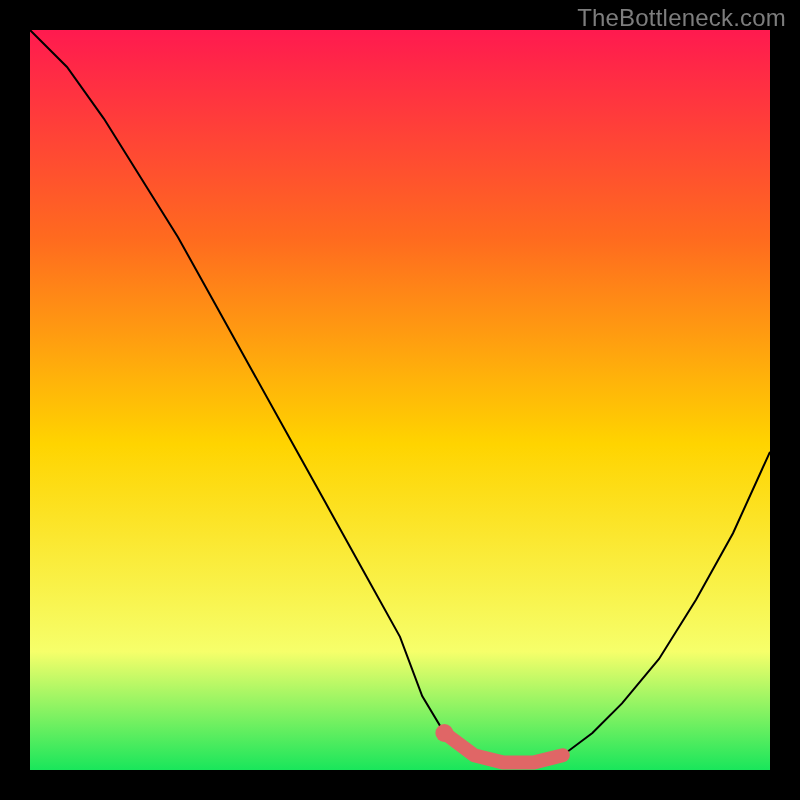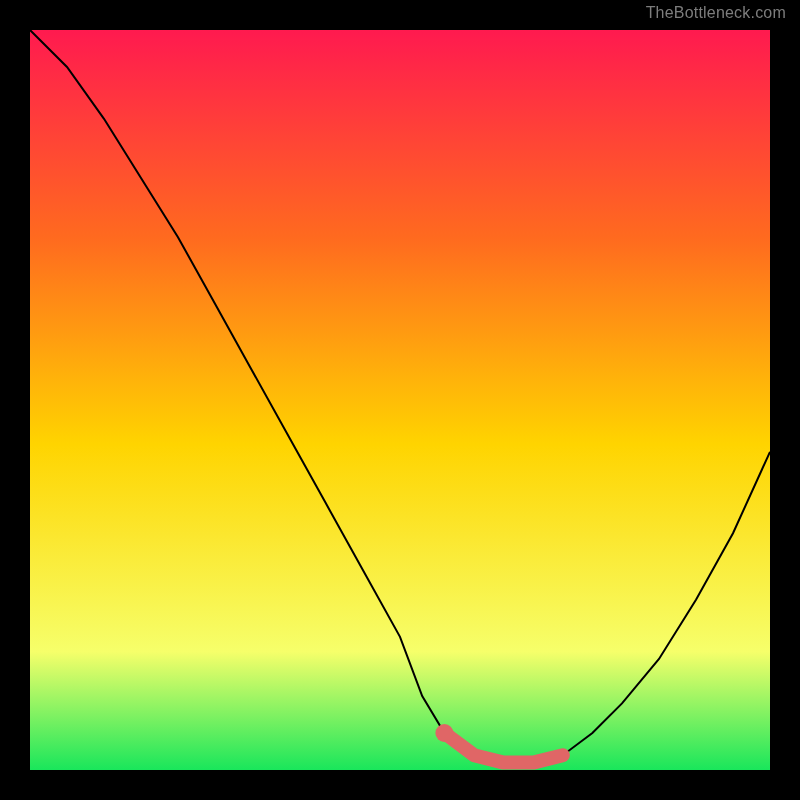--- a/index.html
+++ b/index.html
@@ -13,21 +13,21 @@
   .stage {
     position: relative;
     width: 800px;
     height: 800px;
   }
   .watermark {
     position: absolute;
     top: 4px;
     right: 14px;
     font-family: Arial, Helvetica, sans-serif;
-    font-size: 16px;
+    font-size: 24px;
     color: #7d7d7d;
     letter-spacing: 0.2px;
     z-index: 10;
     text-align: center;
   }
   svg.chart {
     position: absolute;
     left: 30px;
     top: 30px;
     width: 740px;

